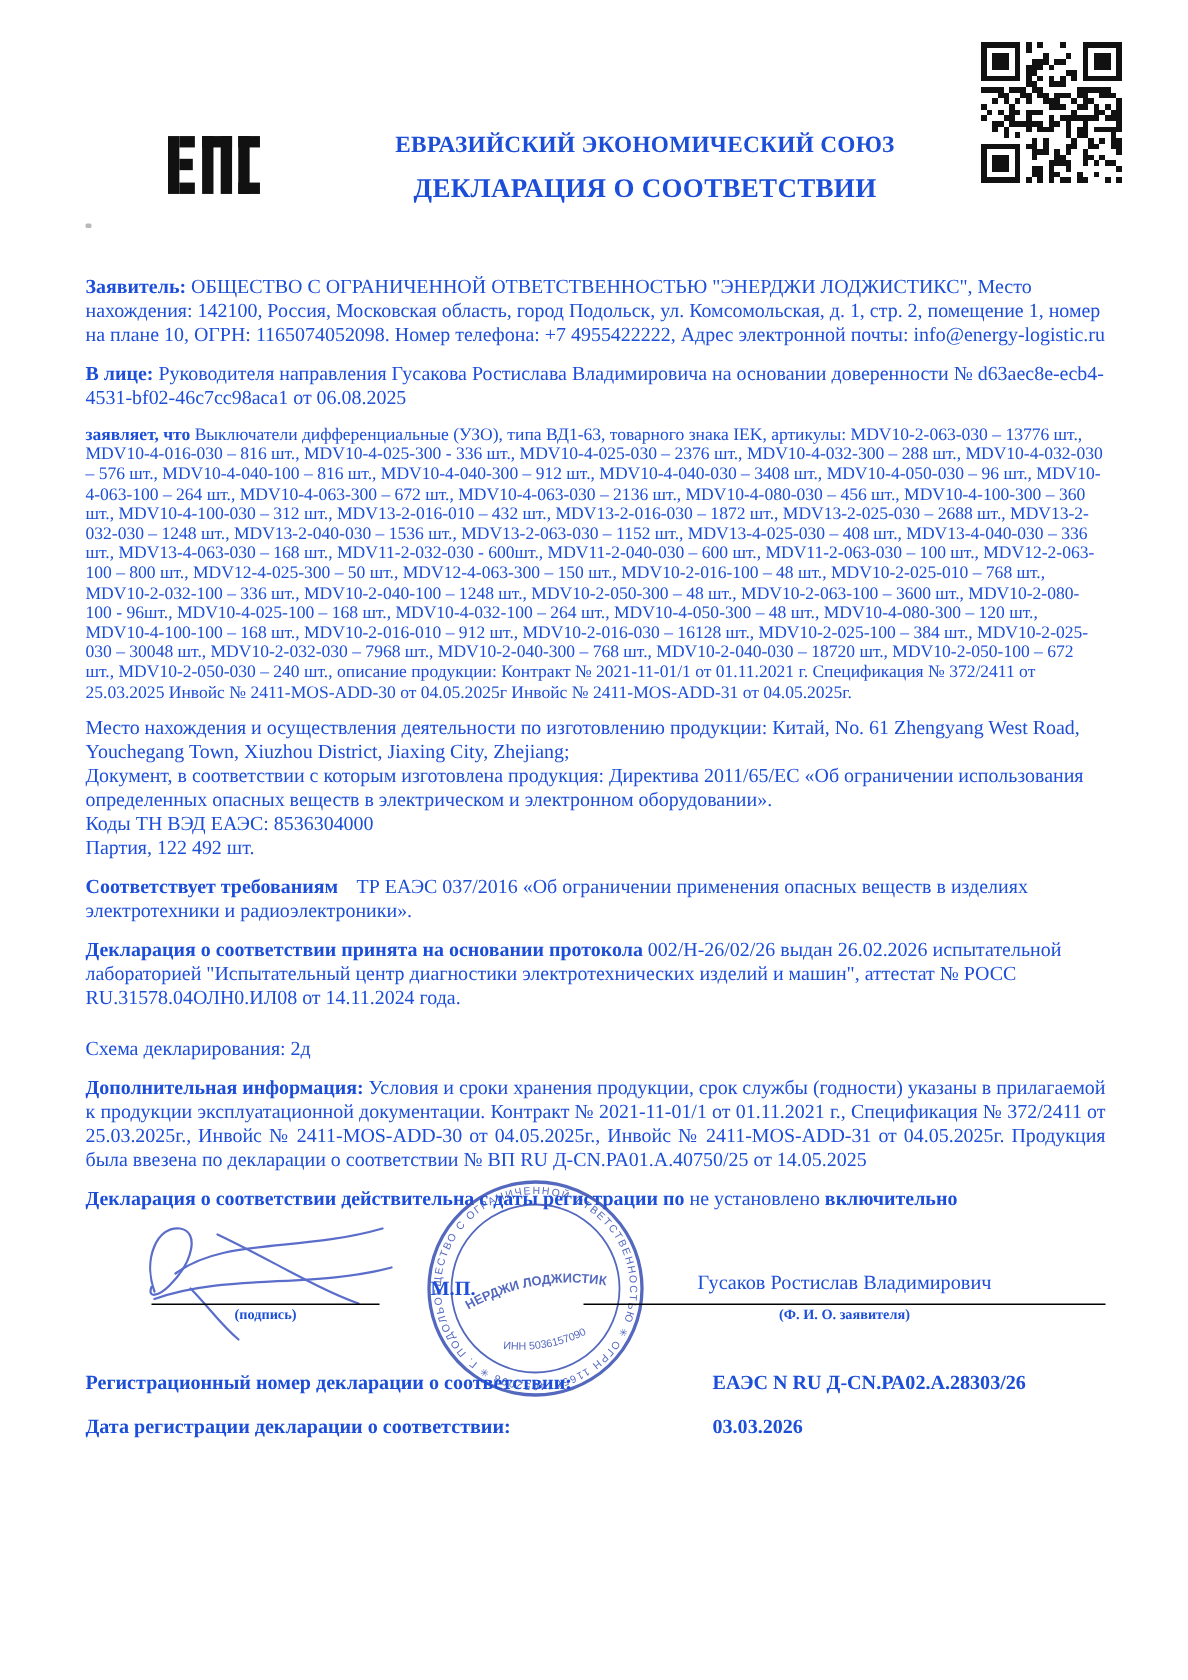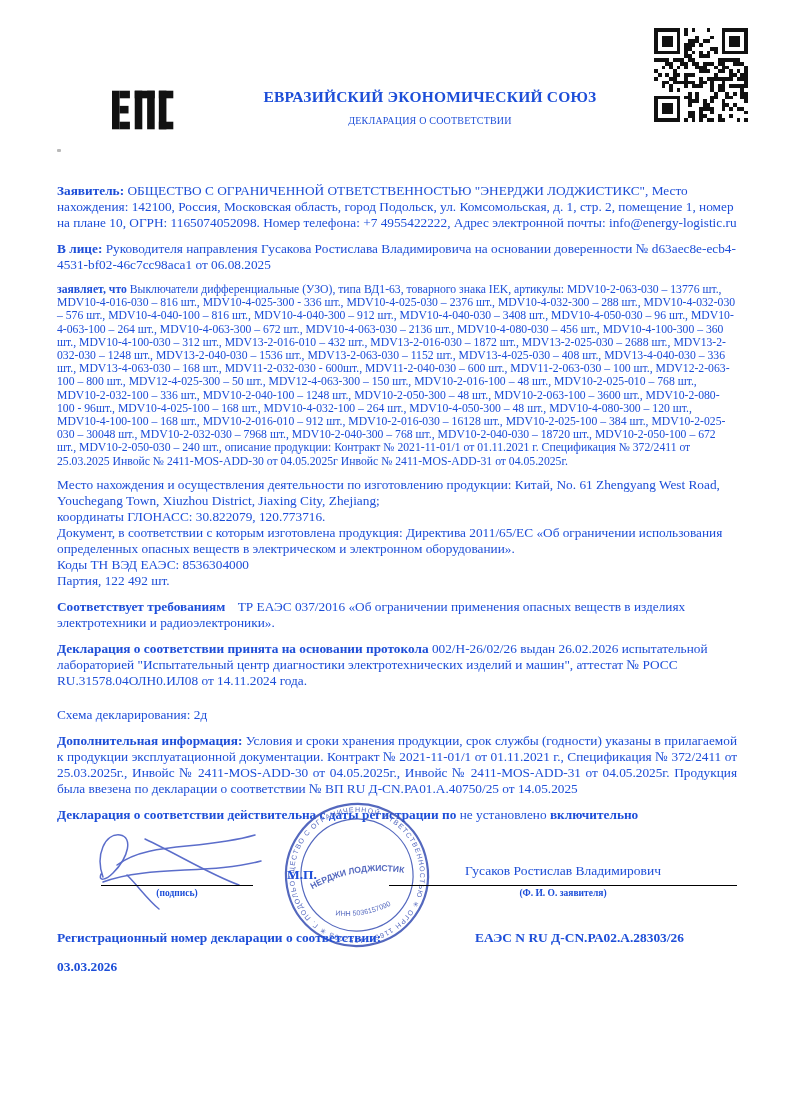--- a/index.html
+++ b/index.html
@@ -5,21 +5,21 @@
   html,body{margin:0;padding:0;background:#e8e8e8;}
   .page{
     position:relative;width:792px;height:1120px;background:#ffffff;
     font-family:"Liberation Serif","DejaVu Serif",serif;color:#1d4ed8;
     overflow:hidden;margin:0 auto;box-sizing:border-box;
   }
   
   .eac-logo{position:absolute;left:112px;top:90px;}
   .titles{position:absolute;left:150px;width:560px;top:88px;text-align:center;}
   .title1{font-size:15.5px;font-weight:bold;letter-spacing:.2px;}
-  .title2{font-size:10px;font-weight:normal;margin-top:9px;letter-spacing:.2px;}
+  .title2{font-size:18px;font-weight:bold;margin-top:9px;letter-spacing:.2px;}
   .qr{position:absolute;left:654px;top:28px;}
   .artifact-dot{position:absolute;left:57px;top:149px;width:4px;height:3px;background:#b9b9b9;border-radius:1px;}
   
   .content{position:absolute;left:57px;top:183px;width:680px;}
   .block{font-size:13.3px;line-height:16px;margin:0 0 10px 0;}
   .block b{font-weight:bold;}
   .declares{font-size:11.7px;line-height:13.2px;margin-bottom:9px;}
   .manu div{font-size:13.3px;line-height:16px;}
   .just{text-align:justify;}
   .compliance .lbl{margin-right:9px;}
@@ -370,21 +370,20 @@
   <div class="content">
 
     <p class="block"><b>Заявитель:</b> <span>ОБЩЕСТВО С ОГРАНИЧЕННОЙ ОТВЕТСТВЕННОСТЬЮ "ЭНЕРДЖИ ЛОДЖИСТИКС", Место нахождения: 142100, Россия, Московская область, город Подольск, ул. Комсомольская, д. 1, стр. 2, помещение 1, номер на плане 10, ОГРН: 1165074052098. Номер телефона: +7 4955422222, Адрес электронной почты: info@energy-logistic.ru</span></p>
 
     <p class="block"><b>В лице:</b> <span>Руководителя направления Гусакова Ростислава Владимировича на основании доверенности № d63aec8e-ecb4-4531-bf02-46c7cc98aca1 от 06.08.2025</span></p>
 
     <p class="block declares"><b>заявляет, что</b> <span>Выключатели дифференциальные (УЗО), типа ВД1-63, товарного знака IEK, артикулы: MDV10-2-063-030 – 13776 шт., MDV10-4-016-030 – 816 шт., MDV10-4-025-300 - 336 шт., MDV10-4-025-030 – 2376 шт., MDV10-4-032-300 – 288 шт., MDV10-4-032-030 – 576 шт., MDV10-4-040-100 – 816 шт., MDV10-4-040-300 – 912 шт., MDV10-4-040-030 – 3408 шт., MDV10-4-050-030 – 96 шт., MDV10-4-063-100 – 264 шт., MDV10-4-063-300 – 672 шт., MDV10-4-063-030 – 2136 шт., MDV10-4-080-030 – 456 шт., MDV10-4-100-300 – 360 шт., MDV10-4-100-030 – 312 шт., MDV13-2-016-010 – 432 шт., MDV13-2-016-030 – 1872 шт., MDV13-2-025-030 – 2688 шт., MDV13-2-032-030 – 1248 шт., MDV13-2-040-030 – 1536 шт., MDV13-2-063-030 – 1152 шт., MDV13-4-025-030 – 408 шт., MDV13-4-040-030 – 336 шт., MDV13-4-063-030 – 168 шт., MDV11-2-032-030 - 600шт., MDV11-2-040-030 – 600 шт., MDV11-2-063-030 – 100 шт., MDV12-2-063-100 – 800 шт., MDV12-4-025-300 – 50 шт., MDV12-4-063-300 – 150 шт., MDV10-2-016-100 – 48 шт., MDV10-2-025-010 – 768 шт., MDV10-2-032-100 – 336 шт., MDV10-2-040-100 – 1248 шт., MDV10-2-050-300 – 48 шт., MDV10-2-063-100 – 3600 шт., MDV10-2-080-100 - 96шт., MDV10-4-025-100 – 168 шт., MDV10-4-032-100 – 264 шт., MDV10-4-050-300 – 48 шт., MDV10-4-080-300 – 120 шт., MDV10-4-100-100 – 168 шт., MDV10-2-016-010 – 912 шт., MDV10-2-016-030 – 16128 шт., MDV10-2-025-100 – 384 шт., MDV10-2-025-030 – 30048 шт., MDV10-2-032-030 – 7968 шт., MDV10-2-040-300 – 768 шт., MDV10-2-040-030 – 18720 шт., MDV10-2-050-100 – 672 шт., MDV10-2-050-030 – 240 шт., описание продукции: Контракт № 2021-11-01/1 от 01.11.2021 г. Спецификация № 372/2411 от 25.03.2025 Инвойс № 2411-MOS-ADD-30 от 04.05.2025г Инвойс № 2411-MOS-ADD-31 от 04.05.2025г.</span></p>
 
     <div class="block manu">
       <div>Место нахождения и осуществления деятельности по изготовлению продукции: Китай, No. 61 Zhengyang West Road, Youchegang Town, Xiuzhou District, Jiaxing City, Zhejiang;</div>
-      <div>координаты ГЛОНАСС: 30.822079, 120.773716.</div>
       <div>Документ, в соответствии с которым изготовлена продукция: Директива 2011/65/ЕС «Об ограничении использования определенных опасных веществ в электрическом и электронном оборудовании».</div>
       <div>Коды ТН ВЭД ЕАЭС: 8536304000</div>
       <div>Партия, 122 492 шт.</div>
     </div>
 
     <p class="block compliance"><b class="lbl">Соответствует требованиям</b> <span>ТР ЕАЭС 037/2016 «Об ограничении применения опасных веществ в изделиях электротехники и радиоэлектроники».</span></p>
 
     <div class="block">
       <div><b>Декларация о соответствии принята на основании протокола</b> <span>002/Н-26/02/26 выдан 26.02.2026 испытательной лабораторией "Испытательный центр диагностики электротехнических изделий и машин", аттестат № РОСС RU.31578.04ОЛН0.ИЛ08 от 14.11.2024 года.</span></div>
       <div class="scheme-line">Схема декларирования: 2д</div>
@@ -437,18 +436,19 @@
       </div>
       <div class="name-caption">(Ф. И. О. заявителя)</div>
     </div>
 
     <div class="footer">
       <div class="frow">
         <div class="flabel">Регистрационный номер декларации о соответствии:</div>
         <div class="fvalue">ЕАЭС N RU Д-CN.РА02.А.28303/26</div>
       </div>
       <div class="frow">
+        <div class="flabel">Дата регистрации декларации о соответствии:</div>
         <div class="fvalue">03.03.2026</div>
       </div>
     </div>
 
   </div>
 </div>
 
 </body></html>

